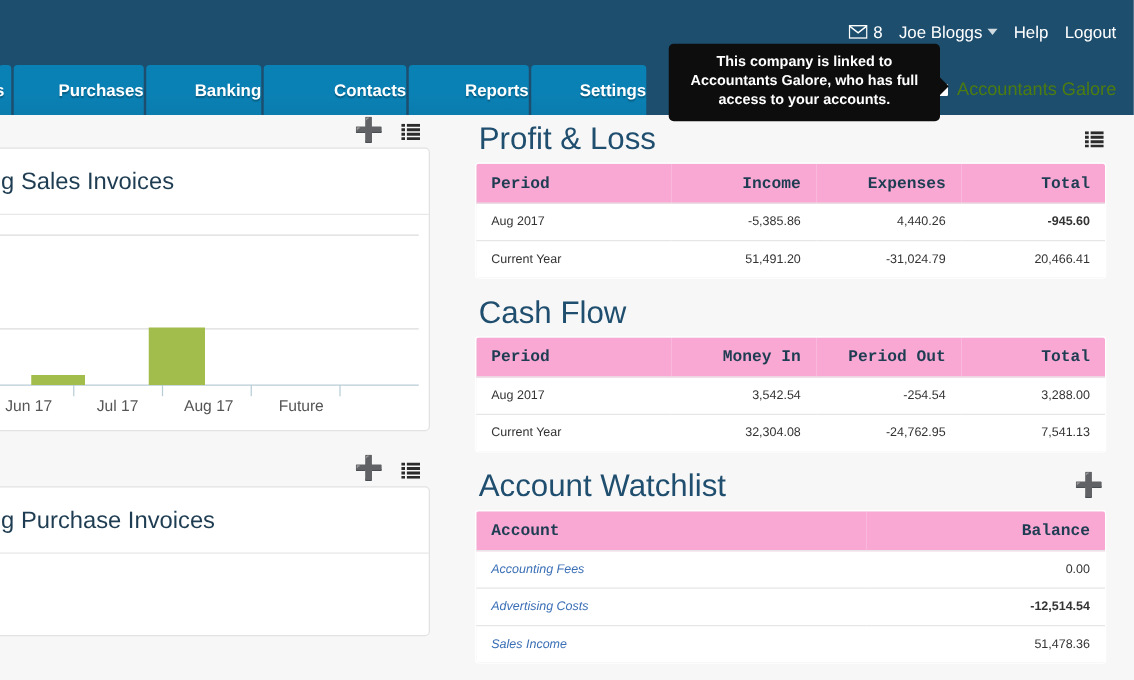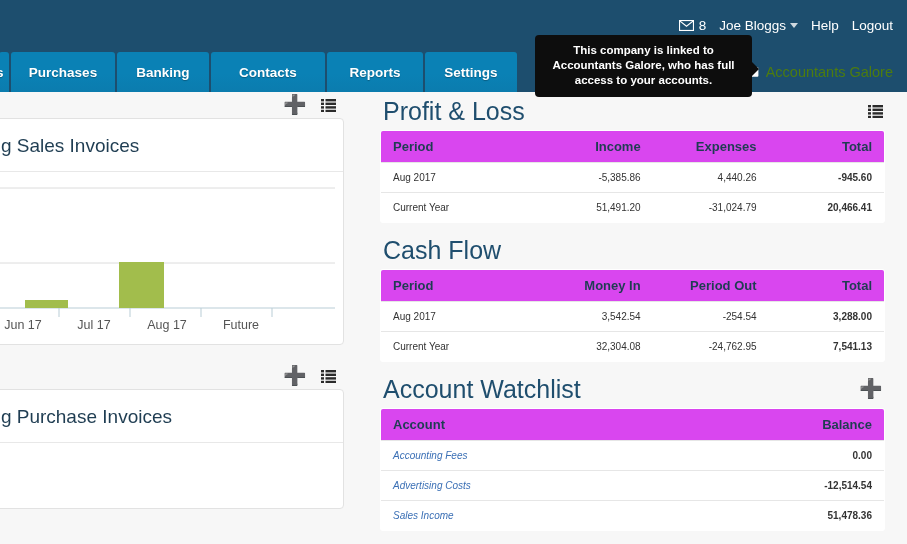--- a/index.html
+++ b/index.html
@@ -47,21 +47,21 @@
     align-items: stretch;
     overflow: hidden;
   }
   .nav-tab {
     background: linear-gradient(to bottom, #0a81b5 0%, #0a81b5 55%, #0b7cae 100%);
     color: #ffffff;
     font-weight: bold;
     font-size: 13.5px;
     display: flex;
     align-items: center;
-    justify-content: center;
+    justify-content: flex-end;
     margin-right: 2px;
     border-top-left-radius: 3px;
     border-top-right-radius: 3px;
     text-shadow: 0 1px 1px rgba(0,0,0,0.28);
     flex: none;
     cursor: pointer;
     white-space: nowrap;
   }
   .nav-tab.first { width: 10px; margin-left: -1px; justify-content: flex-start; padding-left:0; }
   .nav-tab.first span { margin-left:-3px; }
@@ -165,42 +165,43 @@
   table.grid {
     width: 100%;
     border-collapse: collapse;
     background: #ffffff;
     border: 1px solid #e1e1e1;
     border-radius: 3px;
     overflow: hidden;
     table-layout: fixed;
   }
   table.grid thead th {
-    background: #d946ef;
+    background: #f9a8d4;
     color: #1f3d52;
     font-size: 13px;
     font-weight: bold;
     text-align: right;
     padding: 8px 12px;
     height: 30px;
     white-space: nowrap;
+    font-family: Liberation Mono, monospace;
   }
   table.grid thead th.lft { text-align: left; }
   table.grid tbody td {
     border-top: 1px solid #e6e6e6;
     padding: 8px 12px;
     font-size: 10px;
     text-align: right;
     color: #333;
     height: 30px;
     white-space: nowrap;
   }
   table.grid tbody td.lft { text-align: left; }
   td.neg { color: #b0261f; font-weight: bold; }
-  td.pos { color: #7d8c16; font-weight: bold; }
+  td.pos { color: #7d8c16; font-weight: normal; }
   td.plain { color: #333; font-weight: normal; }
   a.acct-link { color: #3a6fb5; text-decoration: none; font-style: italic; }
 
   .list-icon svg { display:block; }
 </style>
 </head>
 <body>
 
 <div class="topbar">
   <div class="topbar-right">

